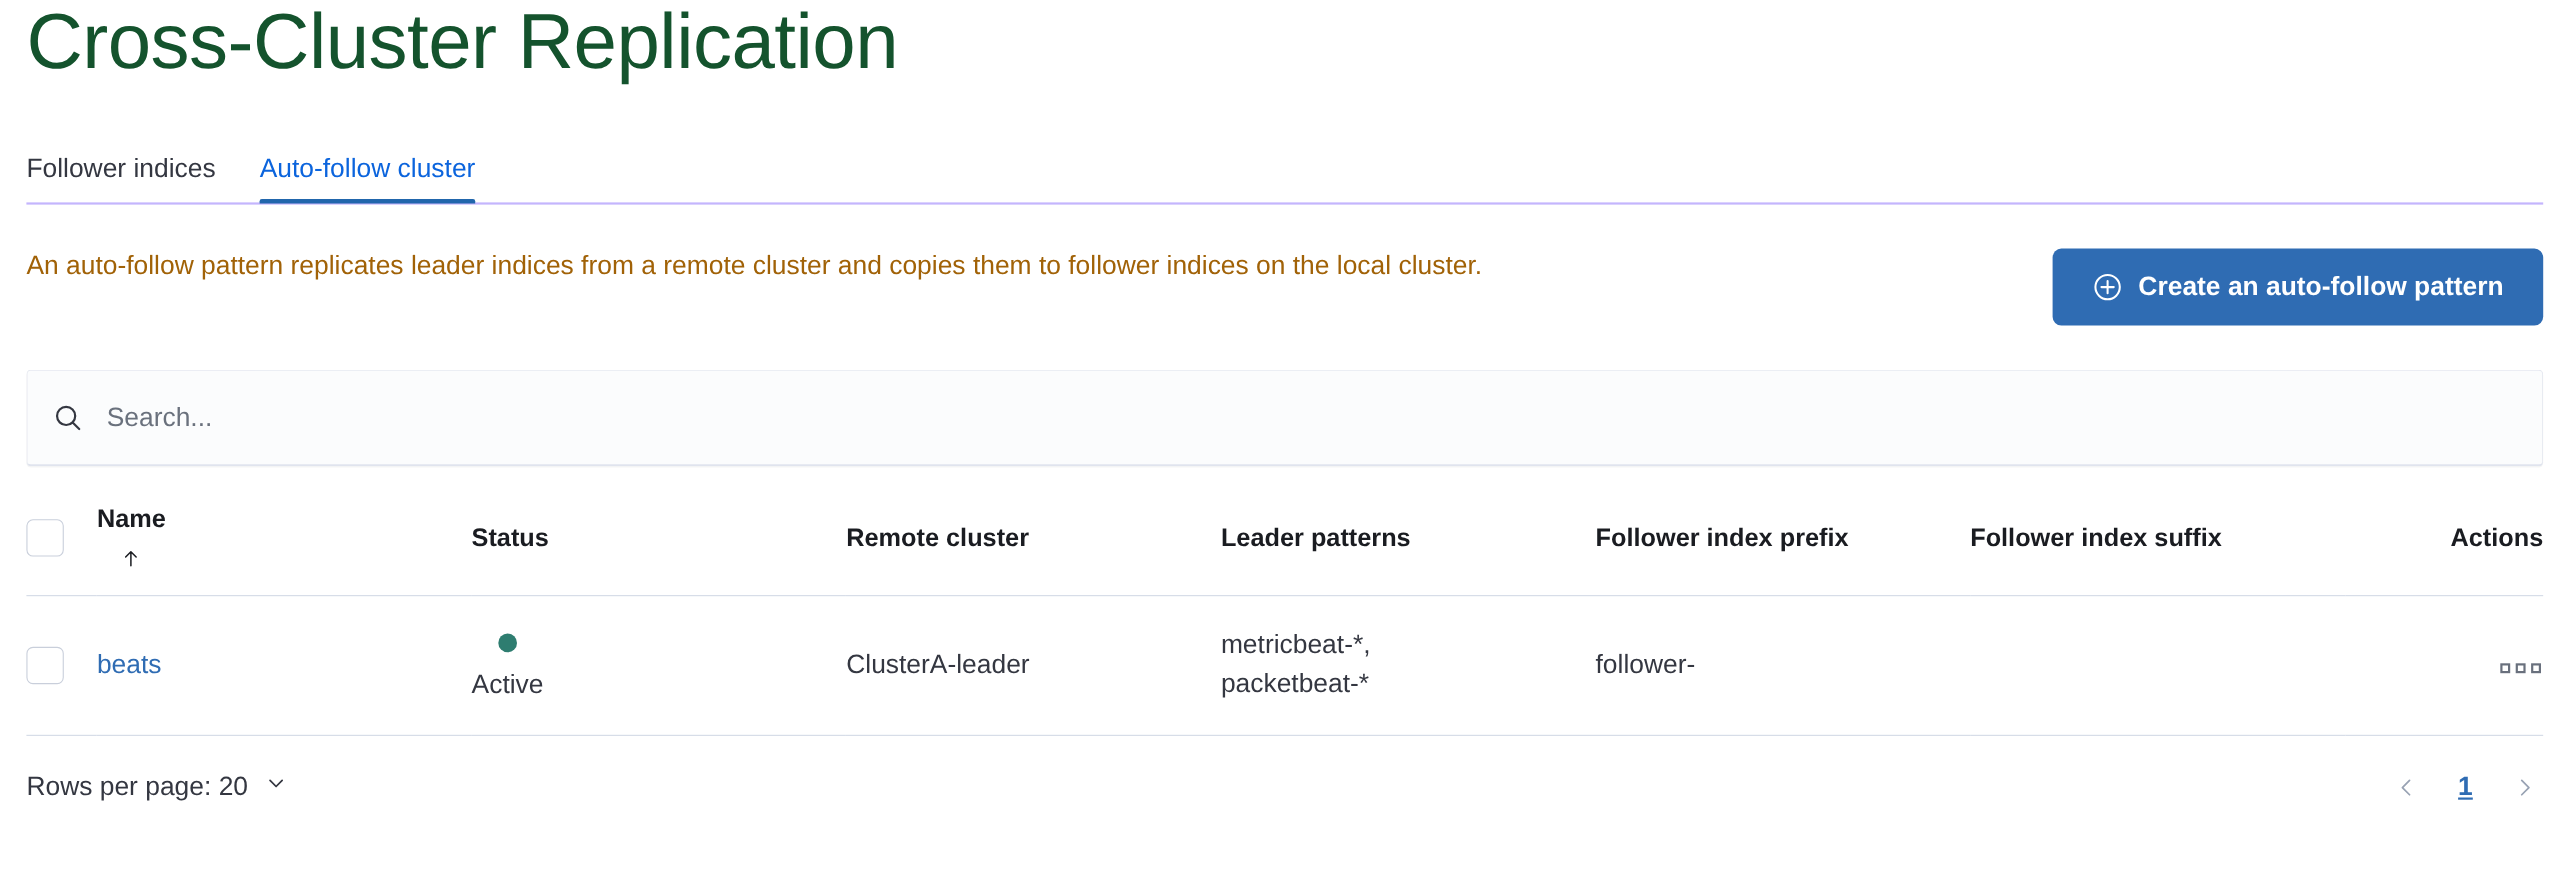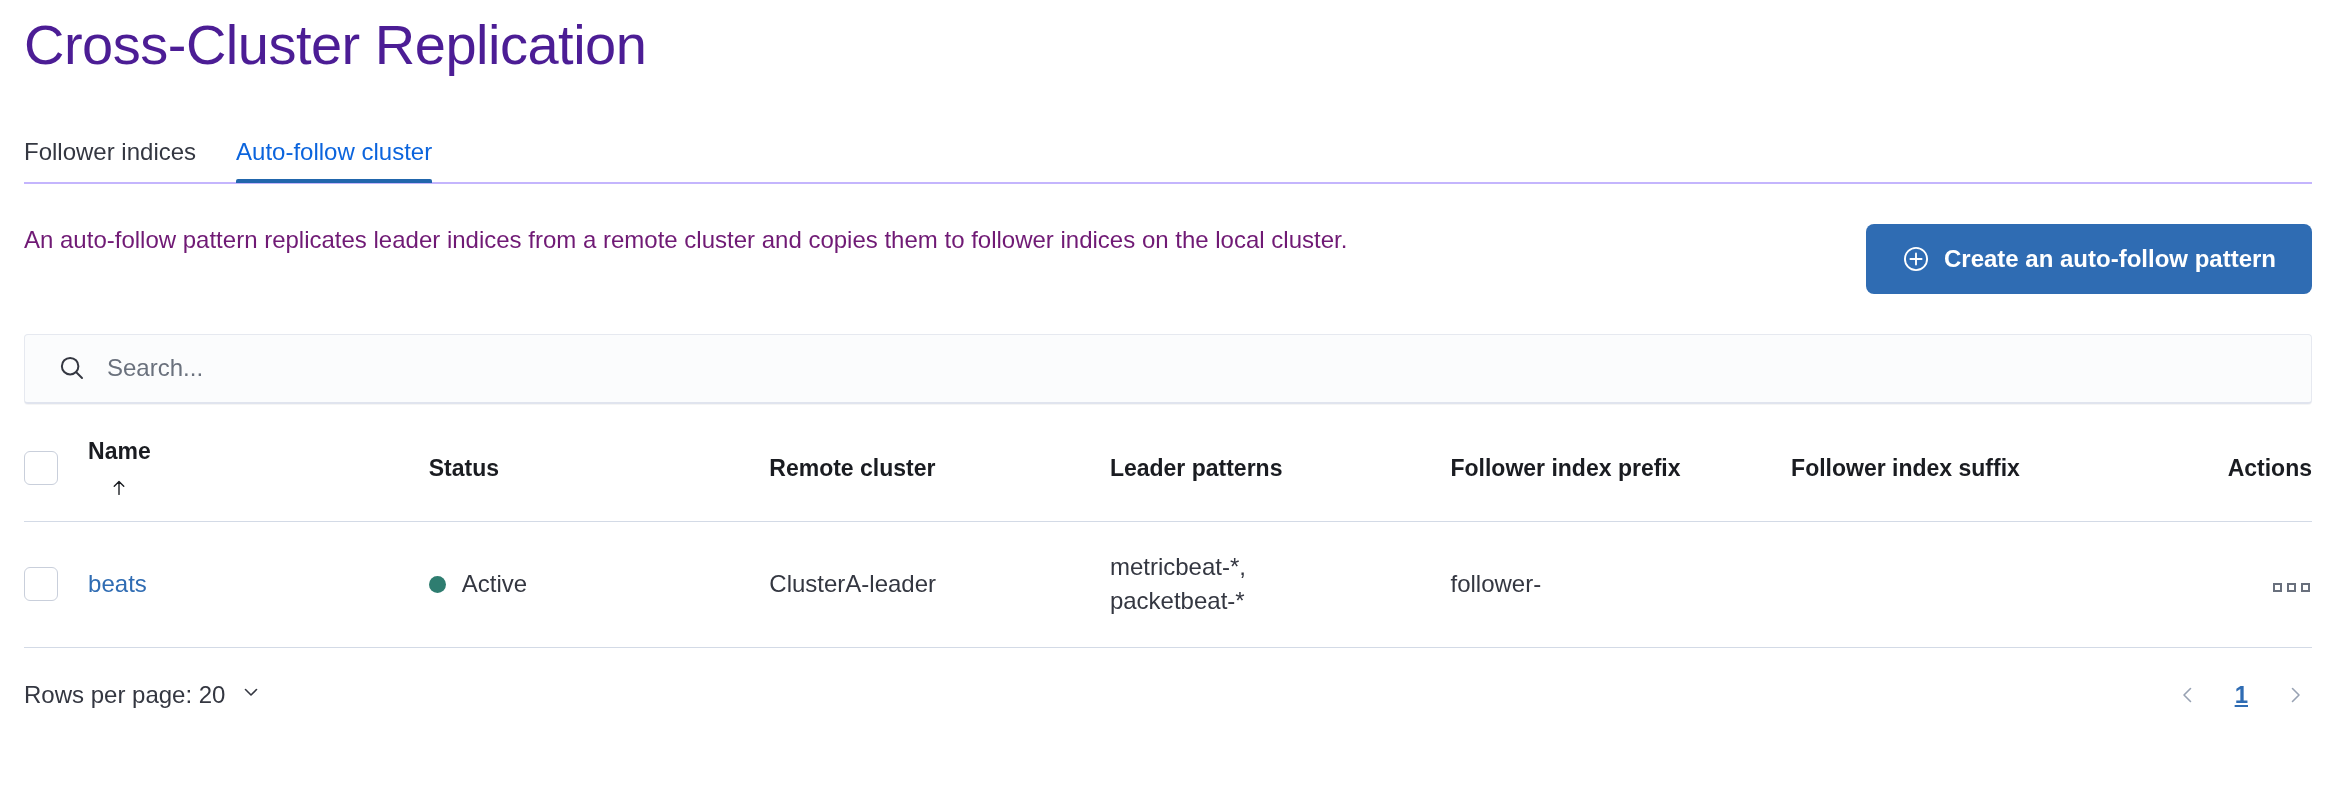--- a/index.html
+++ b/index.html
@@ -18,27 +18,26 @@
 
   .page {
     position: relative;
     width: 2336px;
     height: 800px;
     padding: 0 24px;
   }
 
   
   .page-title {
-    font-size: 56px;
+    font-size: 71px;
     line-height: 1.1;
     font-weight: 400;
-    color: #4c1d95;
+    color: #14532d;
     letter-spacing: -0.5px;
     margin: 0;
-    padding-top: 14px;
   }
 
   
   .tabs {
     display: flex;
     align-items: flex-end;
     gap: 40px;
     margin-top: 46px;
     border-bottom: 2px solid #c4b5fd;
     height: 62px;
@@ -71,21 +70,21 @@
   .desc-row {
     display: flex;
     align-items: flex-start;
     justify-content: space-between;
     margin-top: 38px;
     gap: 40px;
   }
   .desc-text {
     font-size: 24px;
     line-height: 1.5;
-    color: #701a75;
+    color: #a16207;
     max-width: 1715px;
     flex: 1 1 auto;
   }
   .create-btn {
     flex: 0 0 auto;
     background: #2f6cb3;
     color: #ffffff;
     border: none;
     border-radius: 8px;
     height: 70px;
@@ -102,28 +101,28 @@
   }
   .create-btn .plus-circle {
     display: inline-flex;
     align-items: center;
     justify-content: center;
   }
 
   
   .searchbar {
     margin-top: 40px;
-    height: 70px;
+    height: 88px;
     background: #fbfcfd;
     border: 1px solid #e6e9f0;
     border-bottom: 2px solid #e0e4ee;
     border-radius: 4px;
     display: flex;
     align-items: center;
-    padding: 0 32px;
+    padding: 0 22px;
     gap: 18px;
     box-shadow: 0 1px 0 rgba(0,0,0,0.04);
   }
   .searchbar .search-icon { display:flex; align-items:center; }
   .searchbar input {
     border: none;
     outline: none;
     background: transparent;
     font-size: 24px;
     font-family: "Liberation Sans", sans-serif;
@@ -195,20 +194,21 @@
     color: #2f6cb3;
     text-decoration: none;
     cursor: pointer;
     font-size: 24px;
   }
 
   .status-cell {
     display: inline-flex;
     align-items: center;
     gap: 16px;
+    flex-direction: column;
   }
   .status-dot {
     width: 17px;
     height: 17px;
     border-radius: 50%;
     background: #2e7d70;
     display: inline-block;
     flex: 0 0 auto;
   }
   .leader-patterns { line-height: 1.45; }

